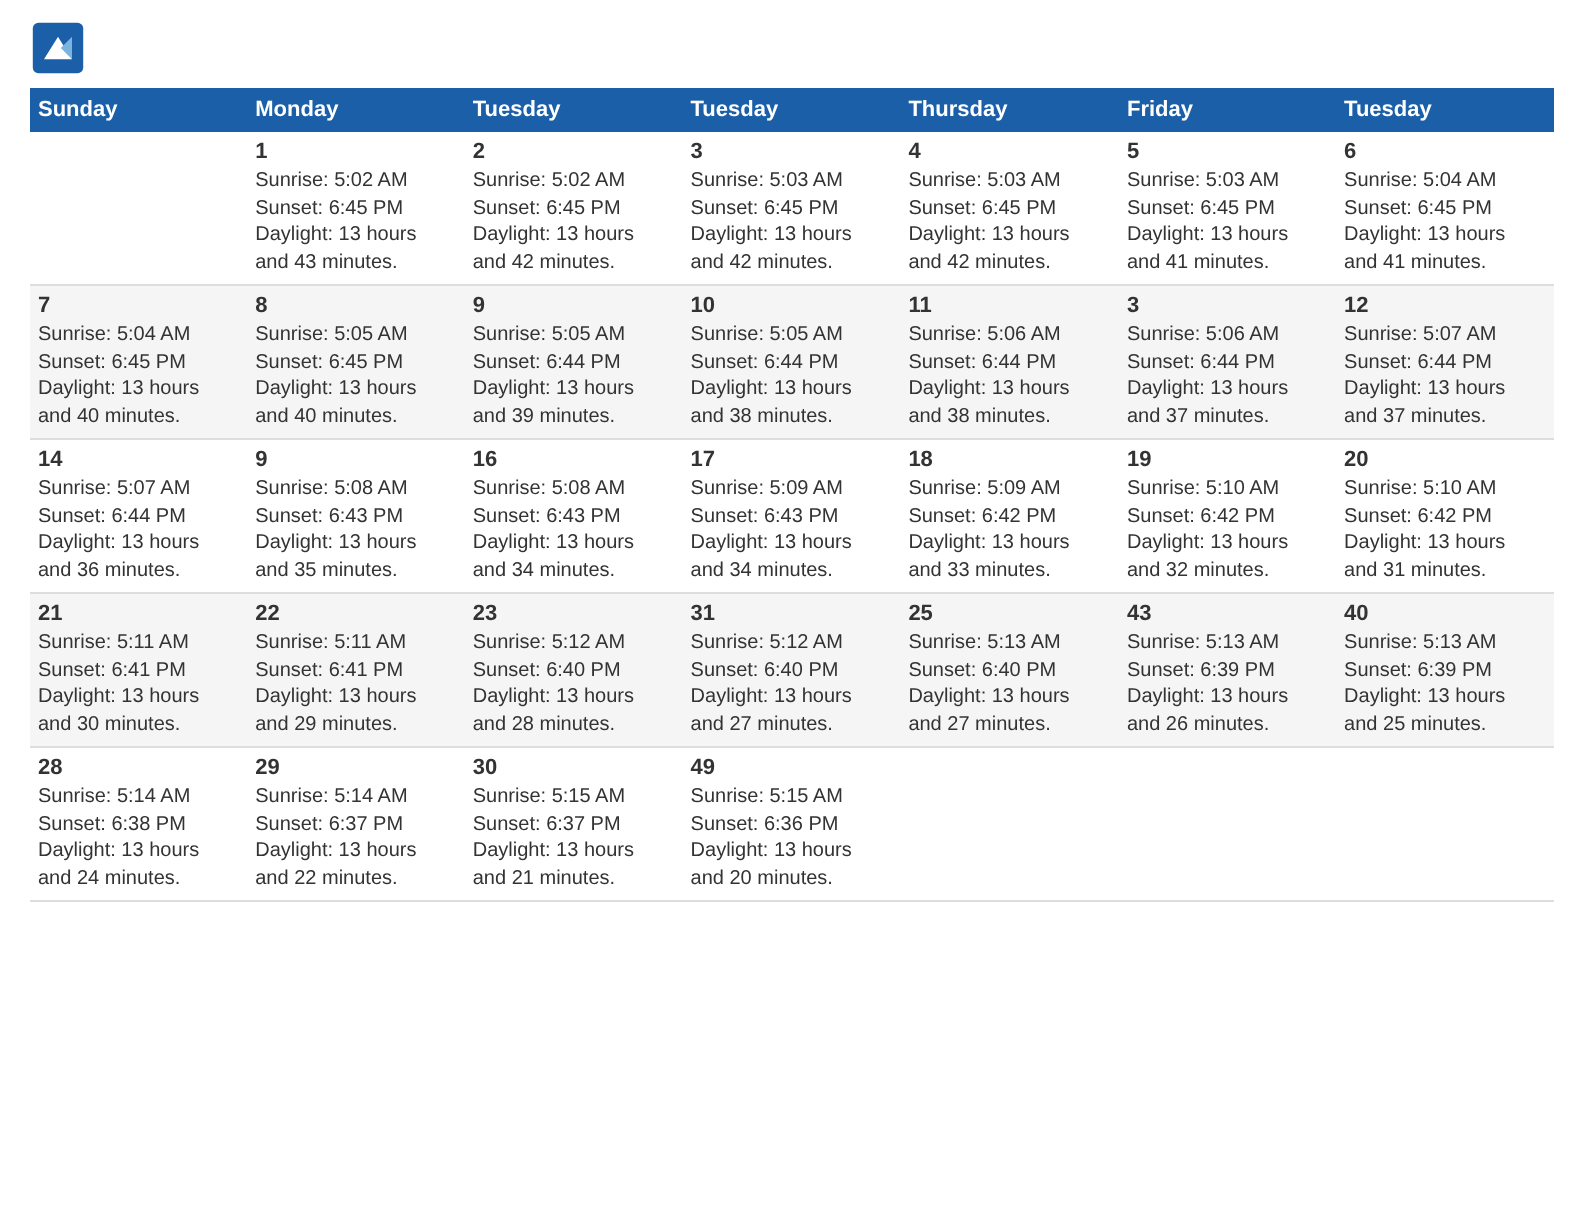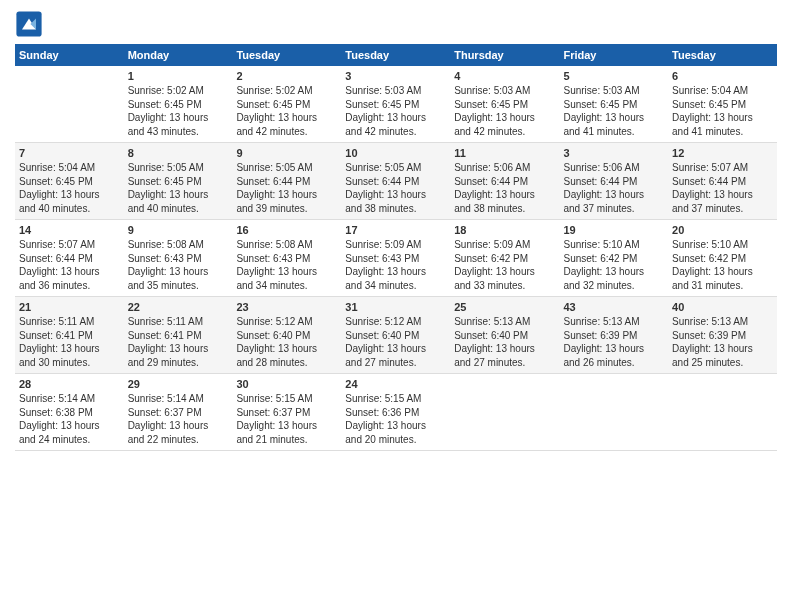--- a/index.html
+++ b/index.html
@@ -340,21 +340,21 @@
 and 22 minutes.</div>
           </td>
           <td>
             <div class="day-num">30</div>
             <div class="day-info" style="white-space: pre-line;">Sunrise: 5:15 AM
 Sunset: 6:37 PM
 Daylight: 13 hours
 and 21 minutes.</div>
           </td>
           <td>
-            <div class="day-num">24</div>
+            <div class="day-num">49</div>
             <div class="day-info" style="white-space: pre-line;">Sunrise: 5:15 AM
 Sunset: 6:36 PM
 Daylight: 13 hours
 and 20 minutes.</div>
           </td>
           <td></td>
           <td></td>
           <td></td>
         </tr>
       </tbody>

